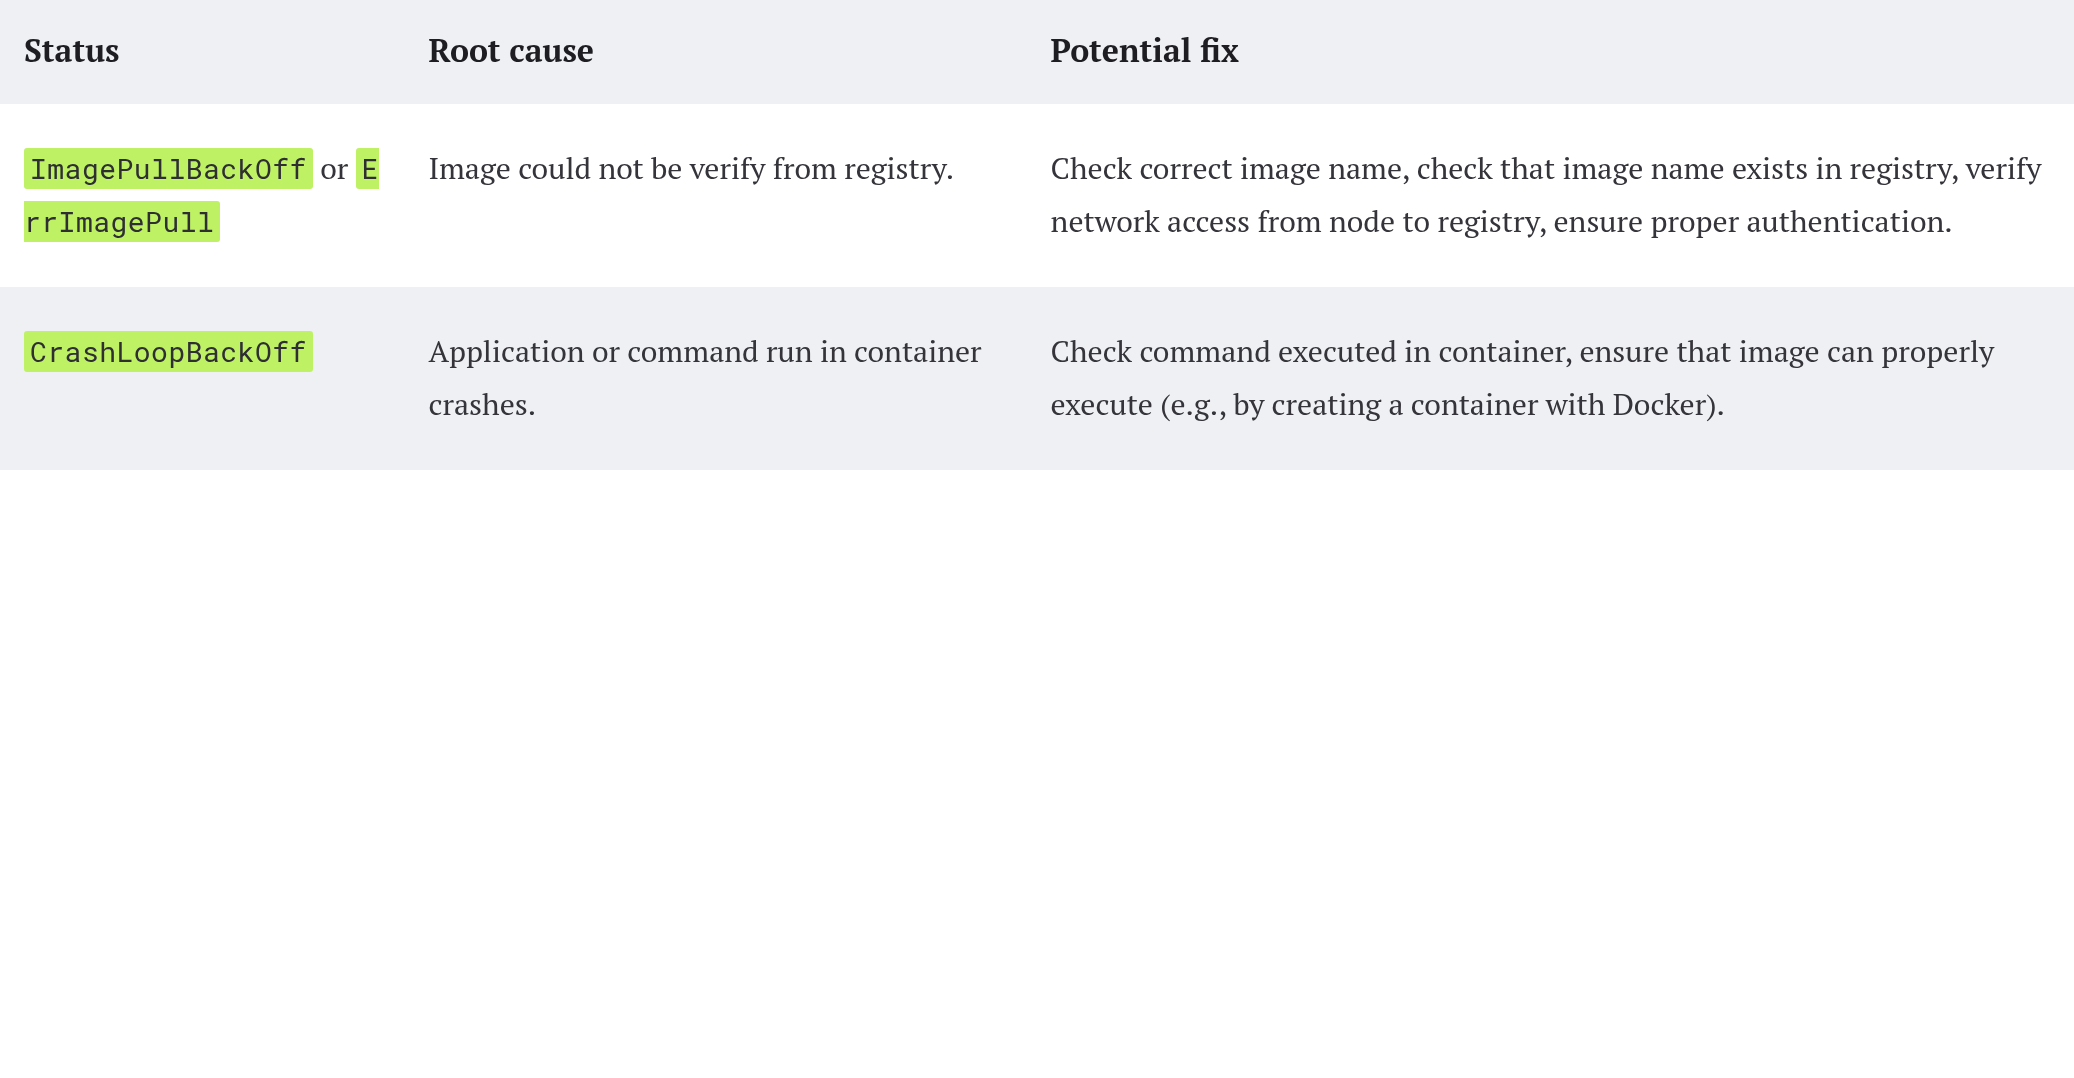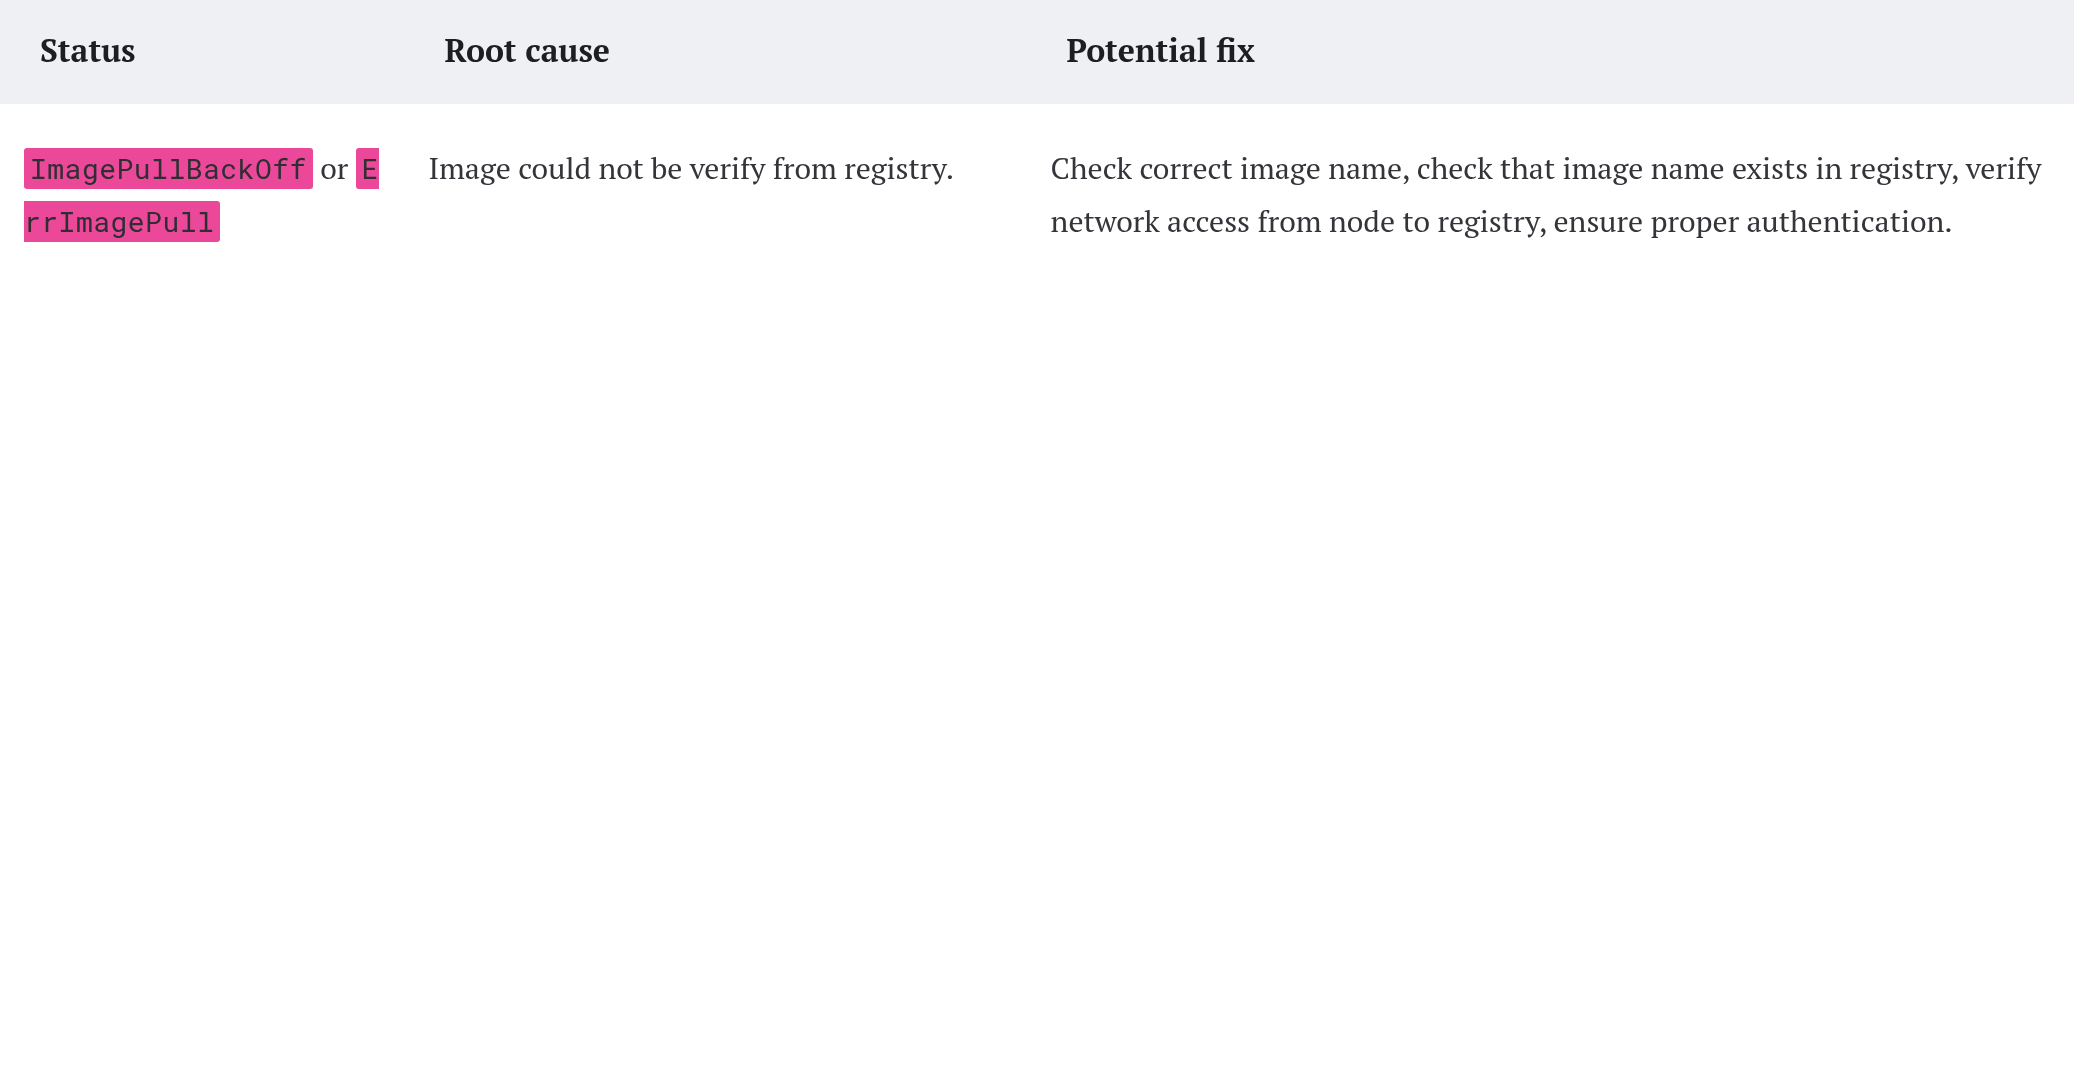--- a/index.html
+++ b/index.html
@@ -18,36 +18,36 @@
   }
   .tbl col.c-status { width: 19.5%; }
   .tbl col.c-root   { width: 30%; }
   .tbl col.c-fix    { width: 50.5%; }
   .tbl thead th {
     background: #eef0f4;
     text-align: left;
     font-weight: 700;
     font-size: 32px;
     color: #1e1e22;
-    padding: 22px 20px 26px 40px;
+    padding: 22px 20px 26px 24px;
     vertical-align: top;
     border: none;
   }
   .tbl tbody td {
     padding: 38px 20px 40px 24px;
     vertical-align: top;
     font-size: 30px;
     color: #34343a;
     border: none;
   }
   .tbl tbody tr.alt td { background: #eef0f4; }
   code {
     font-family: "Roboto Mono", "Menlo", "Consolas", monospace;
     font-size: 28px;
-    background: #ec4899;
+    background: #bef264;
     padding: 2px 6px;
     border-radius: 3px;
     letter-spacing: 0.5px;
     color: #2e2e33;
   }
   .status-cell { word-break: break-all; }
   .joiner { font-family: inherit; text-align: right; }
 </style>
 </head>
 <body>
@@ -66,14 +66,21 @@
     </tr>
   </thead>
   <tbody>
     <tr>
       <td class="status-cell">
         <code>ImagePullBackOff</code><span class="joiner"> or </span><code>ErrImagePull</code>
       </td>
       <td>Image could not be verify from registry.</td>
       <td>Check correct image name, check that image name exists in registry, verify network access from node to registry, ensure proper authentication.</td>
     </tr>
+    <tr class="alt">
+      <td class="status-cell">
+        <code>CrashLoopBackOff</code>
+      </td>
+      <td>Application or command run in container crashes.</td>
+      <td>Check command executed in container, ensure that image can properly execute (e.g., by creating a container with Docker).</td>
+    </tr>
   </tbody>
 </table>
 
 </body></html>

